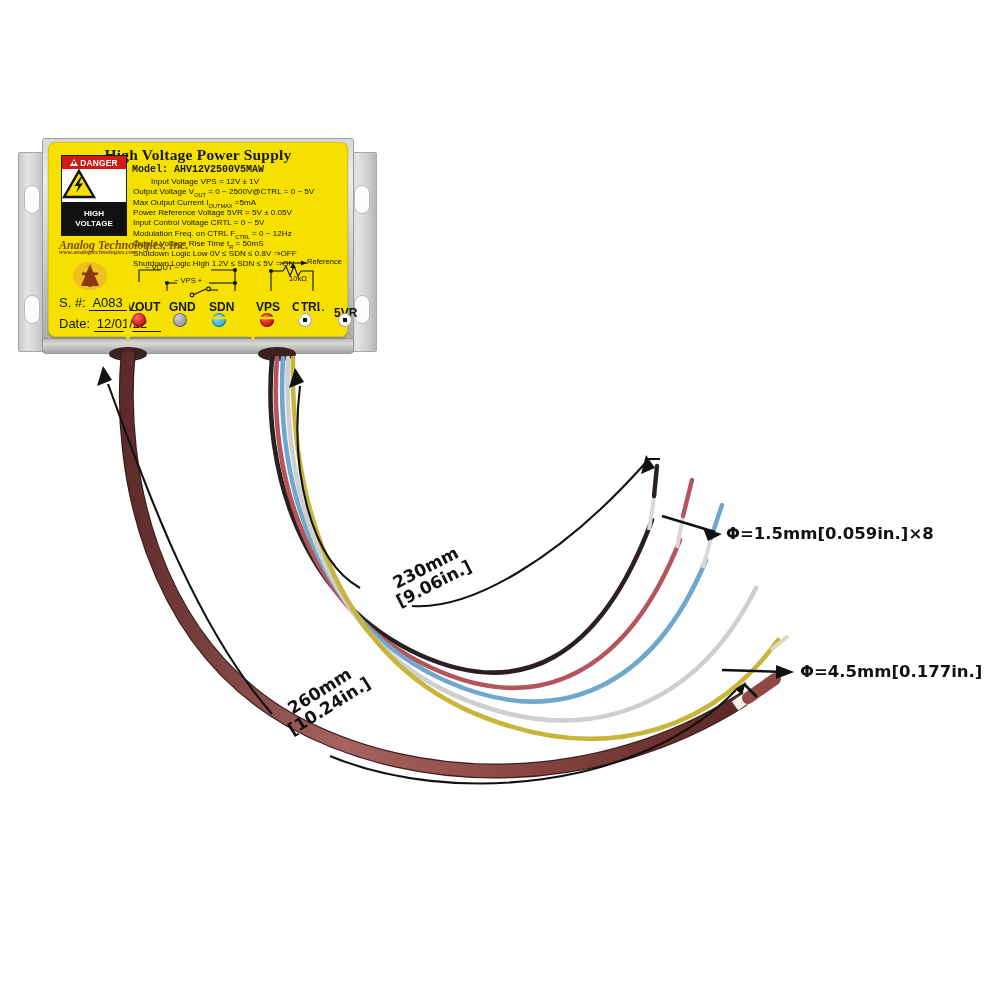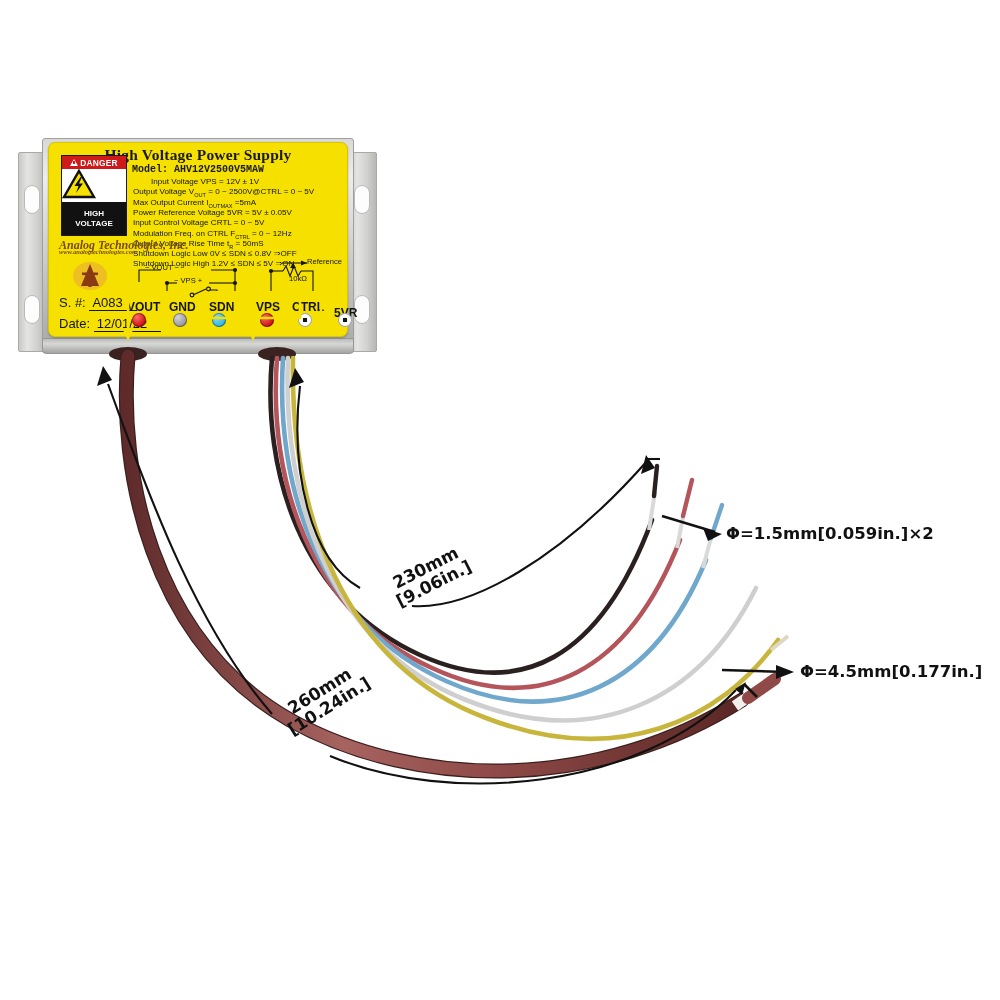--- a/index.html
+++ b/index.html
@@ -266,21 +266,21 @@
     <g stroke="#111" stroke-width="2.6" fill="none">
       <path d="M662 516 L715 532"></path>
       <path d="M722 670 L786 672"></path>
       <path d="M757 697 L744 684"></path>
     </g>
     <polygon points="722,534 703,528 708,541" fill="#111"></polygon>
     <polygon points="794,672 776,665 776,679" fill="#111"></polygon>
     <polygon points="746,682 735,689 742,695" fill="#111"></polygon>
   </svg>
 
-  <div class="callout" style="left:726px;top:524px;">Φ=1.5mm[0.059in.]×2</div>
+  <div class="callout" style="left:726px;top:524px;">Φ=1.5mm[0.059in.]×8</div>
   <div class="callout" style="left:800px;top:662px;">Φ=4.5mm[0.177in.]</div>
 
   <div class="dim" style="left:385px;top:578px;transform:rotate(-27deg);transform-origin:left top;">
     <div>230mm</div>
     <div>[9.06in.]</div>
   </div>
 
   <div class="dim" style="left:275px;top:708px;transform:rotate(-32deg);transform-origin:left top;">
     <div>260mm</div>
     <div>[10.24in.]</div>

